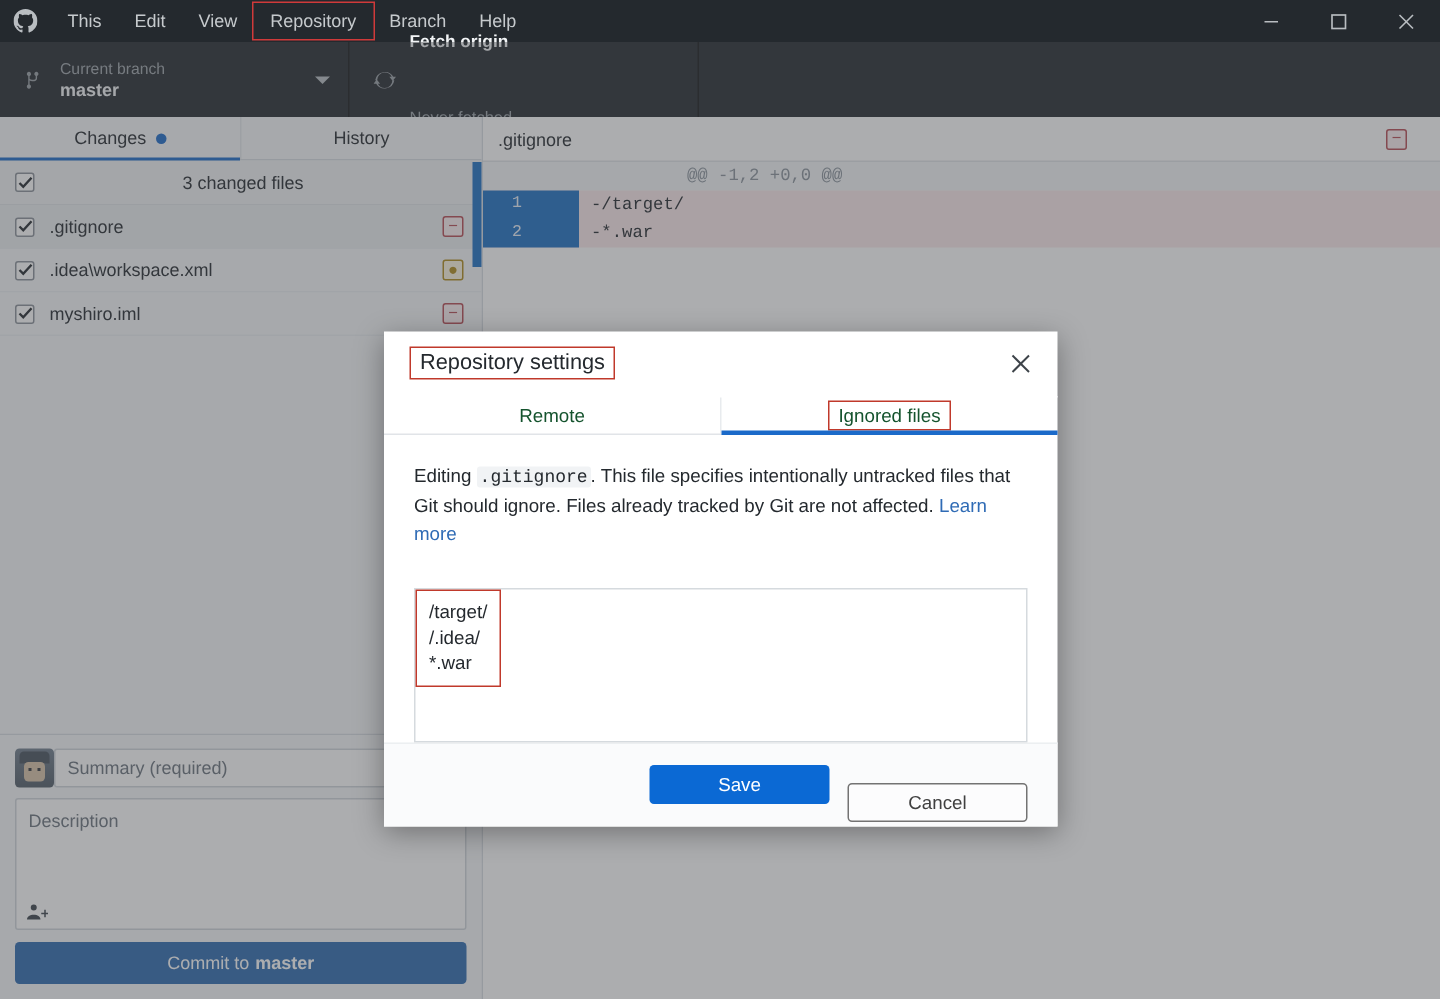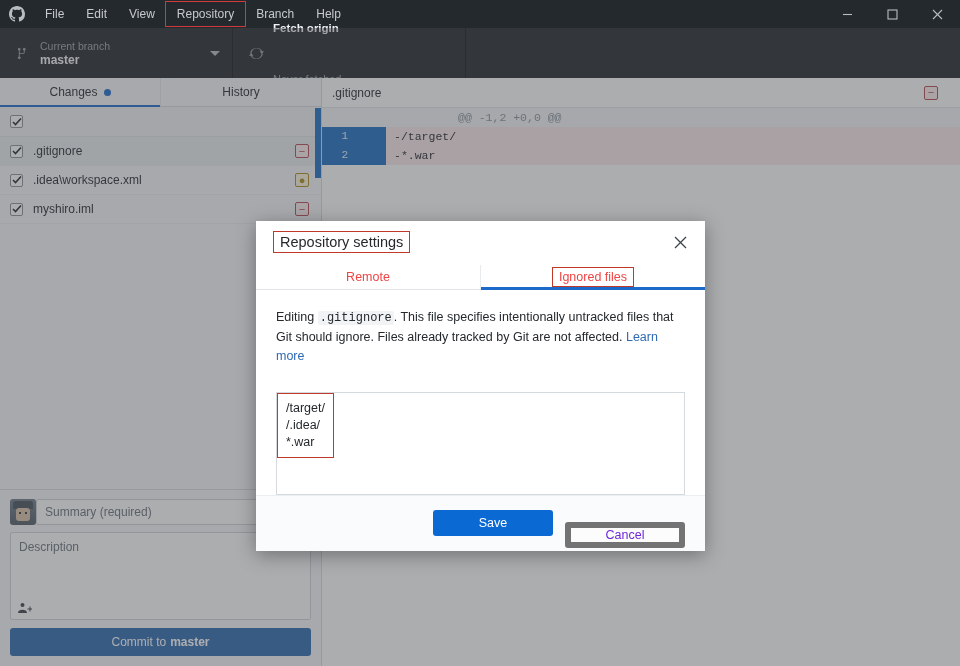--- a/index.html
+++ b/index.html
@@ -173,21 +173,21 @@
     border-bottom: 1px solid #fff;
   }
   .modal-title { font-size: 14.5px; color: #24292e; flex: 1; }
   .boxed-red { outline: 1px solid #c0392b; padding: 2px 6px; display: inline-block; }
   .closebtn { width: 22px; height: 22px; display: flex; align-items: center; justify-content: center; color: #4a4f54; }
   .closebtn svg { width: 13px; height: 13px; stroke: #3d4349; stroke-width: 1.3; }
 
   .modal-tabs { display: flex; height: 26px; border-bottom: 1px solid #e1e4e8; }
   .mtab {
     flex: 1; display: flex; align-items: center; justify-content: center;
-    font-size: 12.5px; color: #ef4444; position: relative; border-right: 1px solid #e8ebee;
+    font-size: 12.5px; color: #14532d; position: relative; border-right: 1px solid #e8ebee;
   }
   .mtab:last-child { border-right: none; }
   .mtab.active::after {
     content: ""; position: absolute; left: 0; right: 0; bottom: -1px; height: 3px; background: #1b6ac9;
   }
 
   .modal-body { flex: 1; padding: 18px 20px 0 20px; }
   .desc { font-size: 12.5px; color: #24292e; line-height: 19px; }
   .code-inline {
     font-family: "Liberation Mono", monospace; font-size: 12px; background: #f1f3f5;
@@ -203,35 +203,35 @@
 
   .modal-foot {
     height: 58px; display: flex; align-items: center; justify-content: flex-end;
     gap: 12px; padding: 0 20px; background: #fafbfc; border-top: 1px solid #eceff1;
   }
   .btn {
     height: 26px; min-width: 120px; font-size: 12.5px; display: flex;
     align-items: center; justify-content: center; border-radius: 3px;
   }
   .btn-primary { background: #0b69d4; color: #fff; }
-  .btn-default { background: #fcfcfd; color: #6d28d9; border: 6px solid #737373; margin-top: 23px; }
+  .btn-default { background: #fcfcfd; color: #404040; border: 1px solid #737373; margin-top: 23px; }
 </style>
 </head>
 <body>
 
 <div id="app">
 
   <div class="titlebar">
     <div class="gh-logo">
       <svg viewBox="0 0 16 16">
           <path d="M8 0C3.58 0 0 3.58 0 8c0 3.54 2.29 6.53 5.47 7.59.4.07.55-.17.55-.38 0-.19-.01-.82-.01-1.49-2.01.37-2.53-.49-2.69-.94-.09-.23-.48-.94-.82-1.13-.28-.15-.68-.52-.01-.53.63-.01 1.08.58 1.23.82.72 1.21 1.87.87 2.33.66.07-.52.28-.87.51-1.07-1.78-.2-3.64-.89-3.64-3.95 0-.87.31-1.59.82-2.15-.08-.2-.36-1.02.08-2.12 0 0 .67-.21 2.2.82.64-.18 1.32-.27 2-.27s1.36.09 2 .27c1.53-1.04 2.2-.82 2.2-.82.44 1.1.16 1.92.08 2.12.51.56.82 1.27.82 2.15 0 3.07-1.87 3.75-3.65 3.95.29.25.54.73.54 1.48 0 1.07-.01 1.93-.01 2.2 0 .21.15.46.55.38A8.01 8.01 0 0 0 16 8c0-4.42-3.58-8-8-8z"></path>
         </svg>
     </div>
     <div class="menu">
-      <div class="menu-item">File</div>
+      <div class="menu-item">This</div>
       <div class="menu-item">Edit</div>
       <div class="menu-item">View</div>
       <div class="menu-item boxed">Repository</div>
       <div class="menu-item">Branch</div>
       <div class="menu-item">Help</div>
     </div>
     <div class="win-controls">
       <div class="win-btn">
         <svg viewBox="0 0 11 11">
             <line x1="1" y1="5.5" x2="10" y2="5.5"></line>
@@ -290,20 +290,21 @@
           <span>History</span>
         </div>
       </div>
 
       <div class="allrow">
         <div class="cb">
           <svg viewBox="0 0 10 10">
               <path d="M1 5l2.5 2.5L9 1.5" stroke="#24292e" stroke-width="1.6" fill="none"></path>
             </svg>
         </div>
+        <div class="lbl">3 changed files</div>
       </div>
 
       <div class="filerow sel">
         <div class="cb">
           <svg viewBox="0 0 10 10">
               <path d="M1 5l2.5 2.5L9 1.5" stroke="#24292e" stroke-width="1.6" fill="none"></path>
             </svg>
         </div>
         <div class="fname">.gitignore</div>
         <div class="statico st-del">−</div>

